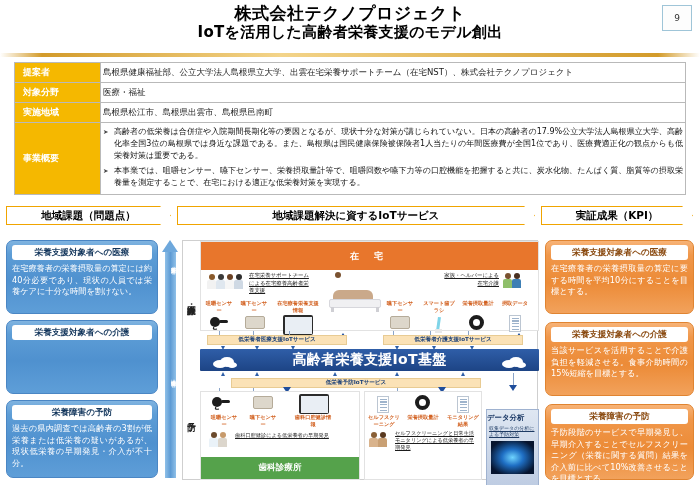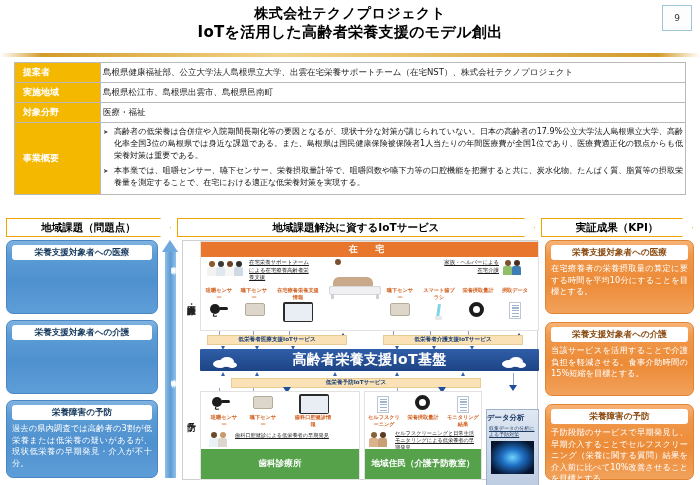--- a/index.html
+++ b/index.html
@@ -8,21 +8,21 @@
     background: #ffffff;
     font-family: "DejaVu Sans", "Liberation Sans", sans-serif;
     overflow: hidden;
     position: relative;
   }
 
   
   .header { position: absolute; left: 0; top: 0; width: 700px; height: 56px; }
   .title-block { text-align: center; padding-top: 4px; }
   .title-line1 {
-    font-size: 14px; font-weight: bold; color: #000;
+    font-size: 17px; font-weight: bold; color: #000;
     letter-spacing: .5px; line-height: 18px;
   }
   .title-line2 {
     font-size: 15px; font-weight: bold; color: #000;
     letter-spacing: .3px; line-height: 20px;
   }
   .page-badge {
     position: absolute; right: 8px; top: 5px;
     width: 30px; height: 26px;
     border: 1px solid #9fc5d8; background: #fdfdfd;
@@ -57,21 +57,21 @@
     font-size: 8px; line-height: 12.2px; color: #111;
     padding-left: 11px; position: relative; margin-bottom: 2px;
     text-align: justify;
   }
   .ov-list li:before {
     content: "\27A4"; position: absolute; left: 0; top: 0;
     font-size: 6.5px; color: #444;
   }
 
   
-  .band { position: absolute; top: 218px; height: 19px; }
+  .band { position: absolute; top: 206px; height: 19px; }
   .chev {
     height: 19px; border: 1.4px solid #f0a400; background: #ffffff;
     display: flex; align-items: center; justify-content: center;
     font-size: 10.5px; font-weight: bold; color: #000;
     clip-path: polygon(0 0, calc(100% - 11px) 0, 100% 50%, calc(100% - 11px) 100%, 0 100%);
     position: relative;
   }
   .chev.kpi-small { font-size: 10.5px; }
   #band-left  { left: 6px;  width: 165px; }
   #band-mid   { left: 177px; width: 358px; }
@@ -152,23 +152,23 @@
     font-size: 8.5px; font-weight: bold; color: #222; text-align: center;
   }
   #side-care { top: 18px; height: 80px; }
   #side-prev { top: 150px; height: 50px; }
 
   .home-panel {
     position: absolute; left: 17px; top: 0px; width: 339px; height: 90px;
     border: 1px solid #e2e2e2; background: #fff;
   }
   .home-bar {
-    height: 15px; background: #e8762c; color: #fff;
+    height: 28px; background: #e8762c; color: #fff;
     font-size: 9px; font-weight: bold; letter-spacing: 6px;
-    display: flex; align-items: center; justify-content: center; font-family: Liberation Mono, monospace;
+    display: flex; align-items: center; justify-content: center;
   }
   .home-inner { position: relative; height: 75px; }
 
   .ppl-group { position: absolute; display: flex; gap: 0px; align-items: flex-end; }
   .person { width: 9px; }
   .person .head { width: 6px; height: 6px; border-radius: 50%; margin: 0 auto; }
   .person .body { width: 9px; height: 9px; border-radius: 2px 2px 0 0; }
 
   .cap-link {
     position: absolute; font-size: 5.4px; line-height: 7.5px;
@@ -241,21 +241,21 @@
   .cloud {
     position: absolute; width: 26px; height: 13px;
   }
 
   .bottom-panel {
     position: absolute; border: 1px solid #e2e2e2; background: #fff;
   }
   #bp-dental { left: 17px; top: 150px; width: 160px; height: 89px; }
   #bp-resid  { left: 181px; top: 150px; width: 118px; height: 89px; }
   .green-bar {
-    position: absolute; left: 0; bottom: 0; width: 100%; height: 30px;
+    position: absolute; left: 0; bottom: 0; width: 100%; height: 22px;
     background: #55a24b; color: #fff;
     font-size: 8.6px; font-weight: bold;
     display: flex; align-items: center; justify-content: center;
   }
 
   .analysis {
     position: absolute; left: 303px; top: 168px; width: 53px; height: 89px;
     background: linear-gradient(to bottom,#dfe7f2,#b9c8e0);
     border: 1px solid #9fb2d0;
     padding-top: 3px;
@@ -289,26 +289,26 @@
 
 <table class="info-table">
   <tbody>
       <tr>
     <td class="lbl">提案者</td>
     <td class="val">
       <span>島根県健康福祉部、公立大学法人島根県立大学、出雲在宅栄養サポートチーム（在宅NST）、株式会社テクノプロジェクト</span>
     </td>
   </tr>
   <tr>
+    <td class="lbl">対象分野</td>
+    <td class="val">医療・福祉</td>
+  </tr>
+  <tr>
     <td class="lbl">実施地域</td>
     <td class="val">島根県松江市、島根県出雲市、島根県邑南町</td>
-  </tr>
-  <tr>
-    <td class="lbl">対象分野</td>
-    <td class="val">医療・福祉</td>
   </tr>
   <tr class="ov-row">
     <td class="lbl">事業概要</td>
     <td class="val">
       <ul class="ov-list">
         <li>高齢者の低栄養は合併症や入院期間長期化等の要因となるが、現状十分な対策が講じられていない。日本の高齢者の17.9%公立大学法人島根県立大学、高齢化率全国3位の島根県では身近な課題である。また、島根県は国民健康保険被保険者1人当たりの年間医療費が全国1位であり、医療費適正化の観点からも低栄養対策は重要である。</li>
         <li>本事業では、咀嚼センサー、嚥下センサー、栄養摂取量計等で、咀嚼回数や嚥下力等の口腔機能を把握すると共に、炭水化物、たんぱく質、脂質等の摂取栄養量を測定することで、在宅における適正な低栄養対策を実現する。</li>
       </ul>
     </td>
   </tr>
@@ -320,20 +320,21 @@
 </div>
 <div class="band" id="band-mid">
   <div class="chev">地域課題解決に資するIoTサービス</div>
 </div>
 <div class="band" id="band-right">
   <div class="chev kpi-small">実証成果（KPI）</div>
 </div>
 
 <div class="issue-box" id="issue1">
   <div class="issue-head">栄養支援対象者への医療</div>
+  <div class="issue-body">在宅療養者の栄養摂取量の算定には約40分必要であり、現状の人員では栄養ケアに十分な時間を割けない。</div>
 </div>
 <div class="issue-box" id="issue2">
   <div class="issue-head">栄養支援対象者への介護</div>
 </div>
 <div class="issue-box" id="issue3">
   <div class="issue-head">栄養障害の予防</div>
   <div class="issue-body">過去の県内調査では高齢者の3割が低栄養または低栄養の疑いがあるが、現状低栄養の早期発見・介入が不十分。</div>
 </div>
 
 <div class="v-arrow">
@@ -565,21 +566,20 @@
           <div class="head" style="background:#8a6036"></div>
           <div class="body" style="background:#d9b38c"></div>
         </div>
       <div class="person">
           <div class="head" style="background:#5a3a20"></div>
           <div class="body" style="background:#c9a074"></div>
         </div>
     </div>
     <div class="mini-cap" style="left:30px; top:38px; width:84px;">セルフスクリーニングと日常生活モニタリングによる低栄養者の早期発見</div>
 
-    <div class="green-bar">地域住民（介護予防教室）</div>
   </div>
 
   <div class="analysis">
     <div class="atitle">データ分析</div>
     <div class="asub">収集データの分析による予防対策</div>
     <div class="brain"></div>
   </div>
 
 </div>
 

